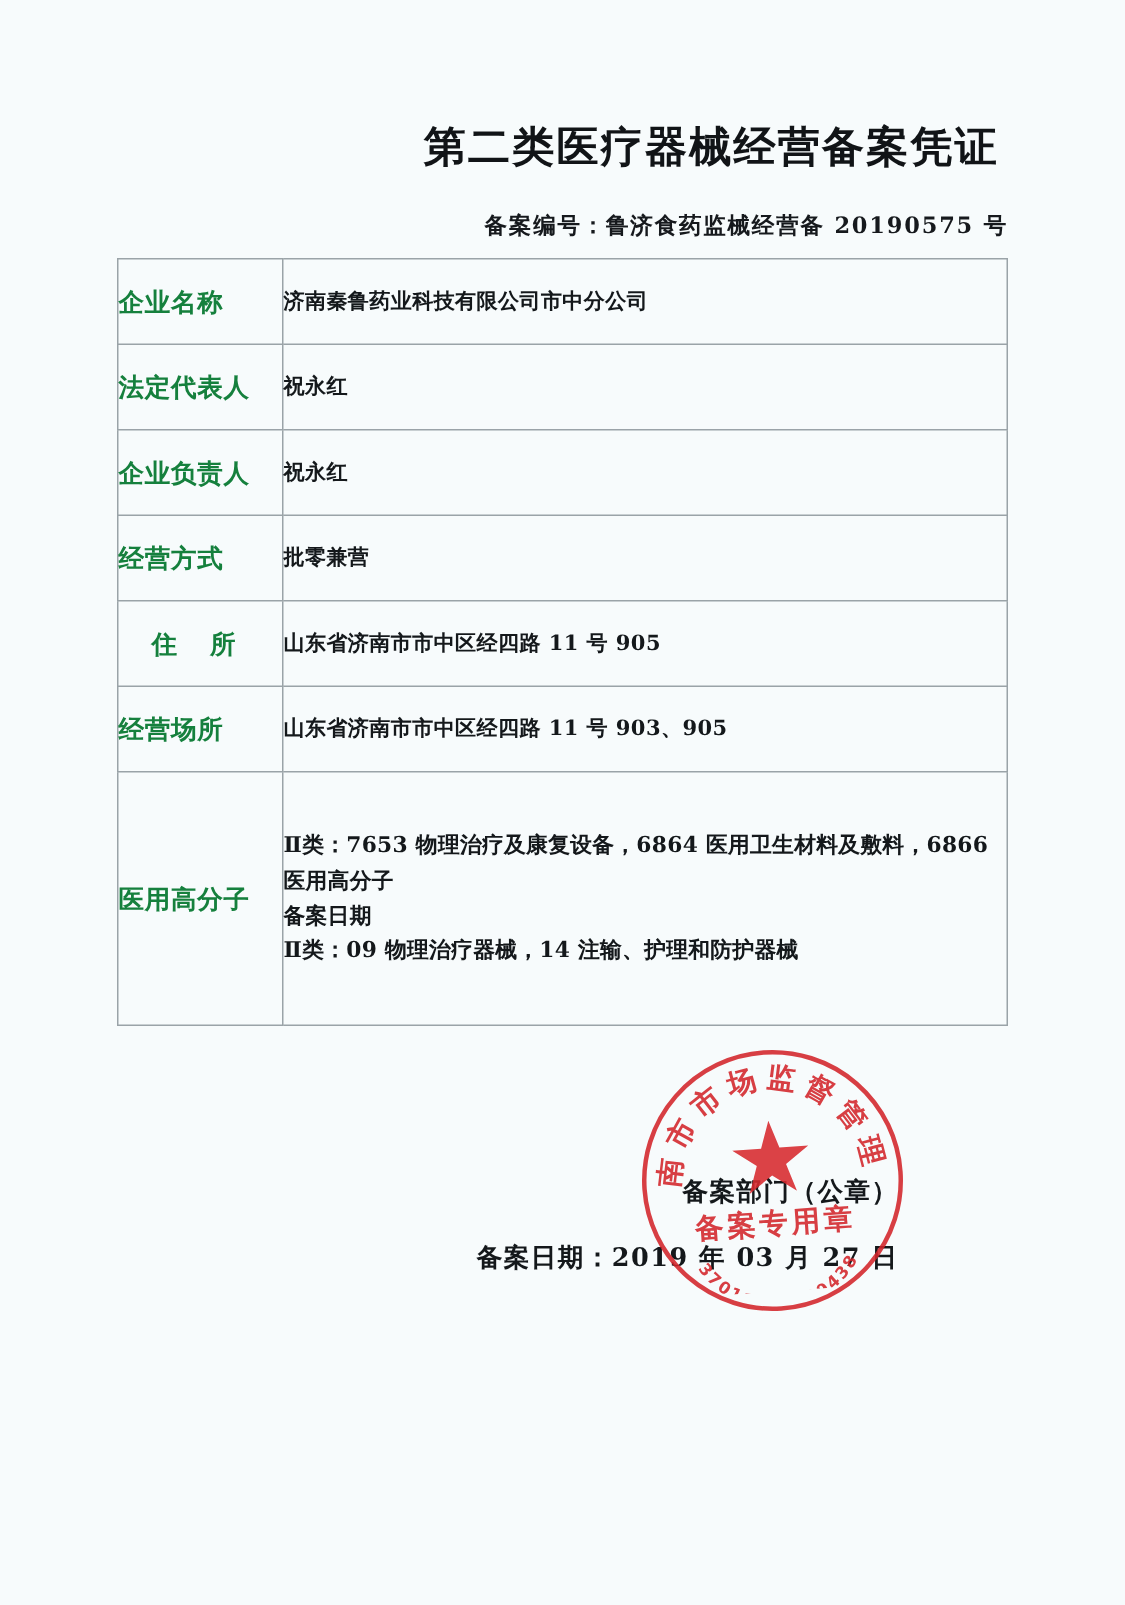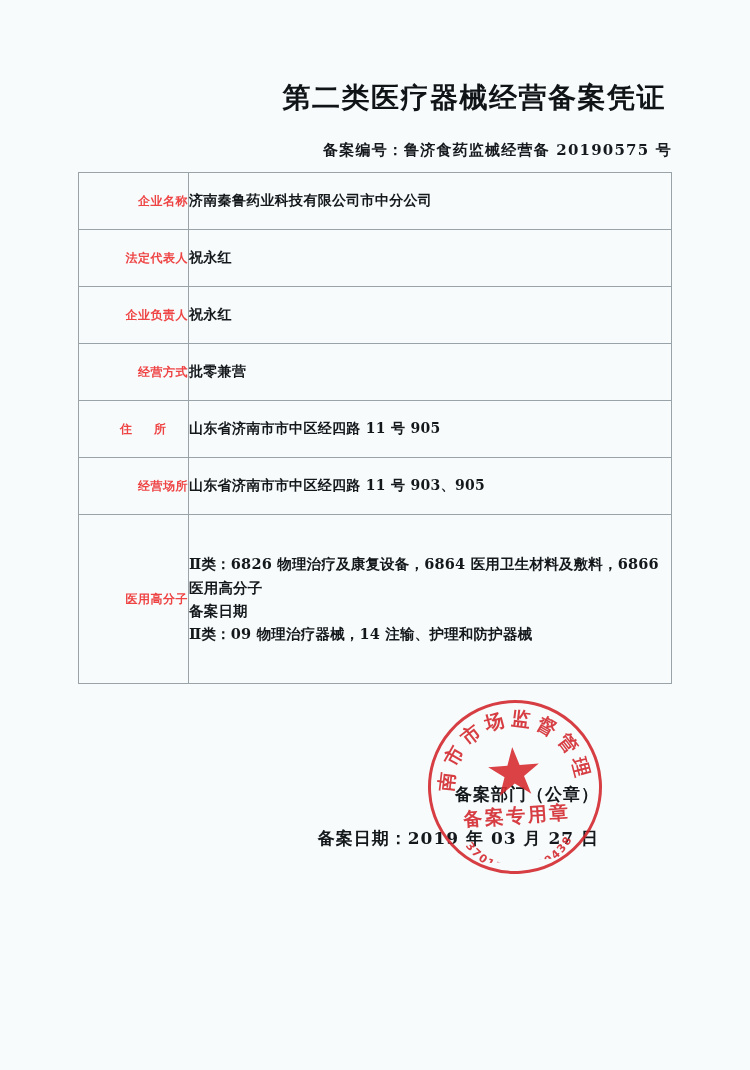--- a/index.html
+++ b/index.html
@@ -69,25 +69,25 @@
     padding: 0;
     vertical-align: middle;
     background: transparent;
   }
   .cert-table tr.data-row td { height: 56px; }
   .cert-table tr.scope-row td { height: 168px; }
 
   .col-label { width: 110px; }
 
   .label-cell {
-    text-align: right;
-    font-family: "DejaVu Serif", "Liberation Serif", serif;
-    font-size: 12px;
-    font-weight: 700;
-    color: #ef4444;
+    text-align: left;
+    font-family: "DejaVu Serif", "Liberation Serif", serif;
+    font-size: 17px;
+    font-weight: 700;
+    color: #15803d;
     letter-spacing: 0.5px;
     white-space: nowrap;
   }
   .label-cell.spaced {
     
     letter-spacing: 22px;
     padding-left: 22px;
   }
 
   .value-cell {
@@ -229,21 +229,21 @@
         <td class="label-cell spaced">住所</td>
         <td class="value-cell">山东省济南市市中区经四路 11 号 905</td>
       </tr>
       <tr class="data-row">
         <td class="label-cell">经营场所</td>
         <td class="value-cell">山东省济南市市中区经四路 11 号 903、905</td>
       </tr>
       <tr class="scope-row">
         <td class="label-cell">医用高分子</td>
         <td class="scope-text">
-          <span class="scope-line">Ⅱ类：6826 物理治疗及康复设备，6864 医用卫生材料及敷料，6866 医用高分子</span>
+          <span class="scope-line">Ⅱ类：7653 物理治疗及康复设备，6864 医用卫生材料及敷料，6866 医用高分子</span>
           <span class="scope-line">备案日期</span>
           <span class="scope-line">Ⅱ类：09 物理治疗器械，14 注输、护理和防护器械</span>
         </td>
       </tr>
     </tbody>
   </table>
 
   <div class="footer-block">
     <div class="footer-line">备案部门（公章）</div>
     <div class="footer-line">备案日期：2019 年 03 月 27 日</div>

